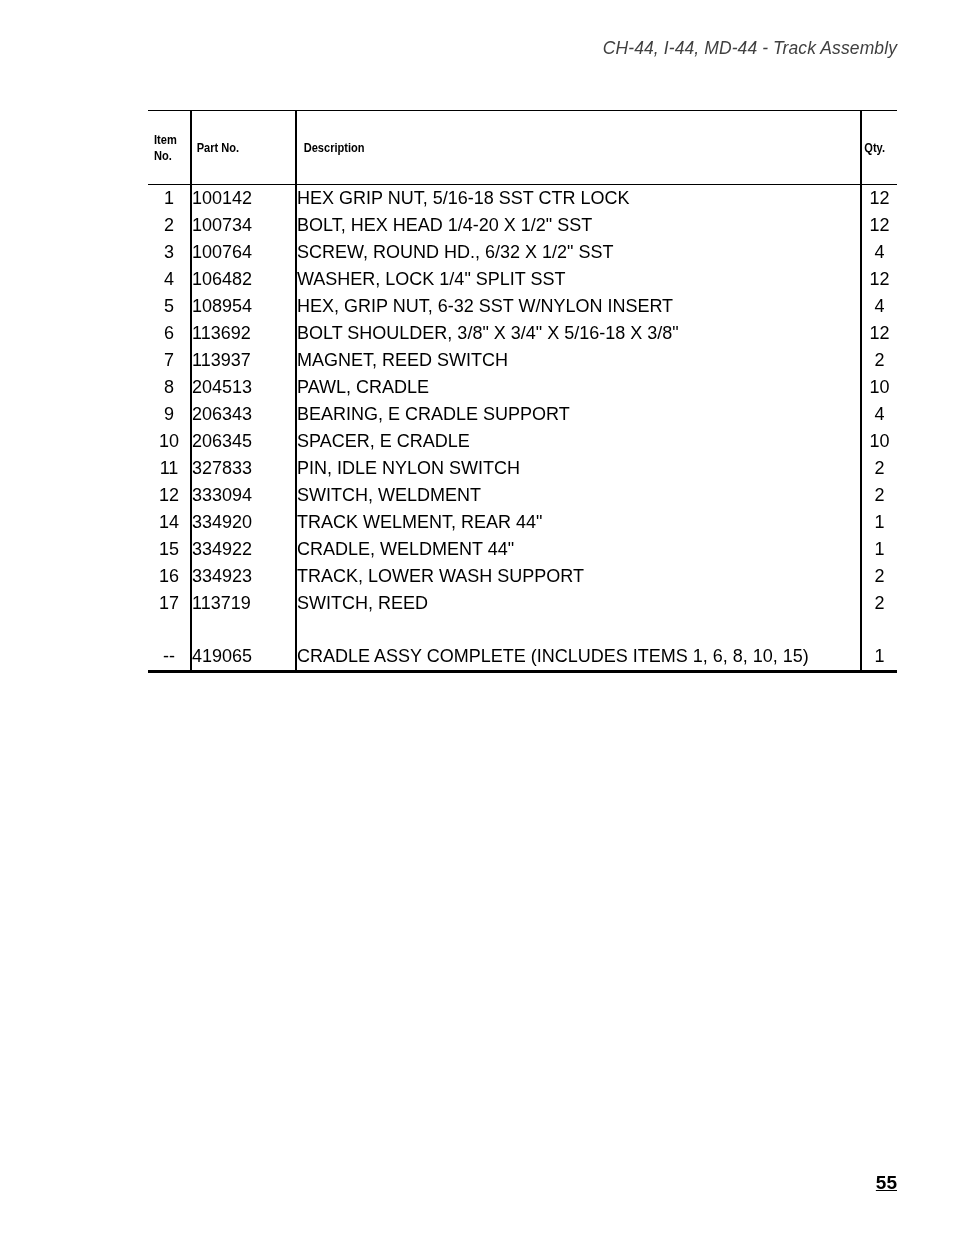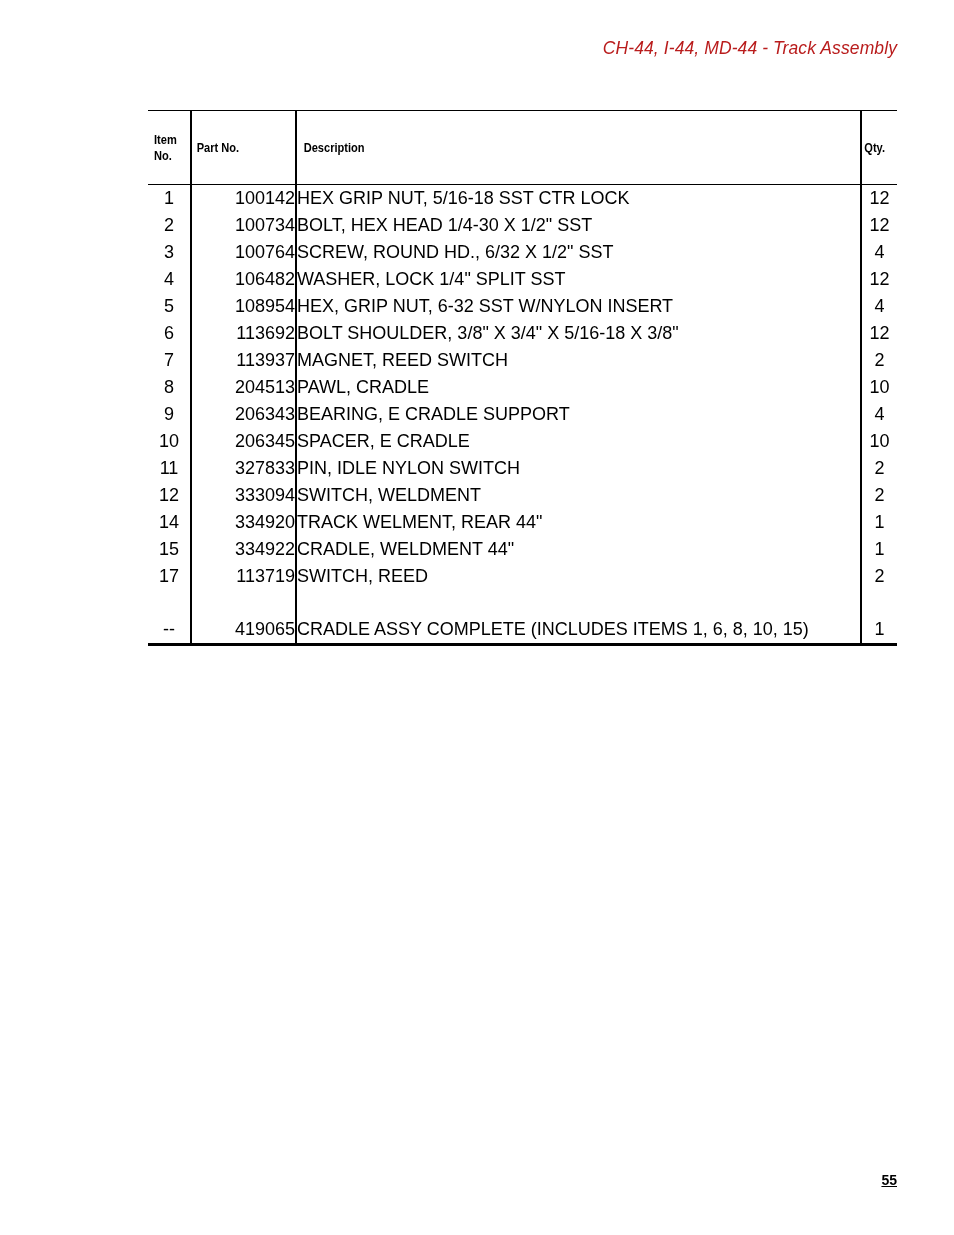--- a/index.html
+++ b/index.html
@@ -19,21 +19,21 @@
   
   .page-header {
     position: absolute;
     left: 0;
     top: 38px;
     width: 897px;
     text-align: right;
     font-style: italic;
     font-size: 17.5px;
     letter-spacing: 0.1px;
-    color: #b91c1c;
+    color: #404040;
     white-space: nowrap;
   }
 
   
   .parts-table-wrap {
     position: absolute;
     left: 148px;
     top: 110px;
     width: 749px;
   }
@@ -102,21 +102,21 @@
     white-space: nowrap;
   }
   tbody tr.spacer-row td {
     height: 26px;
   }
   td.c-item-cell {
     text-align: center;
     padding-right: 3px;
   }
   td.c-part-cell {
-    text-align: right;
+    text-align: left;
   }
   td.c-desc-cell {
     text-align: left;
     padding-left: 36px;
   }
   td.c-qty-cell {
     text-align: center;
   }
 
   
@@ -125,21 +125,21 @@
     border-top: 3.2px solid #000;
   }
 
   
   .page-number {
     position: absolute;
     left: 0;
     top: 1172px;
     width: 897px;
     text-align: right;
-    font-size: 14px;
+    font-size: 19px;
     font-weight: bold;
     text-decoration: underline;
   }
 </style>
 </head>
 <body>
 
 <div class="page-header">CH-44, I-44, MD-44 - Track Assembly</div>
 
 <div class="parts-table-wrap">
@@ -173,21 +173,21 @@
 
     <tr class="data-row">
           <td class="c-item-cell">1</td>
           <td class="c-part-cell v-left">100142</td>
           <td class="c-desc-cell v-left">HEX GRIP NUT, 5/16-18 SST CTR LOCK</td>
           <td class="c-qty-cell v-left">12</td>
         </tr>
         <tr class="data-row">
           <td class="c-item-cell">2</td>
           <td class="c-part-cell v-left">100734</td>
-          <td class="c-desc-cell v-left">BOLT, HEX HEAD 1/4-30 X 1/2" SST</td>
+          <td class="c-desc-cell v-left">BOLT, HEX HEAD 1/4-20 X 1/2" SST</td>
           <td class="c-qty-cell v-left">12</td>
         </tr>
         <tr class="data-row">
           <td class="c-item-cell">3</td>
           <td class="c-part-cell v-left">100764</td>
           <td class="c-desc-cell v-left">SCREW, ROUND HD., 6/32 X 1/2" SST</td>
           <td class="c-qty-cell v-left">4</td>
         </tr>
         <tr class="data-row">
           <td class="c-item-cell">4</td>
@@ -249,20 +249,26 @@
           <td class="c-desc-cell v-left">TRACK WELMENT, REAR 44"</td>
           <td class="c-qty-cell v-left">1</td>
         </tr>
         <tr class="data-row">
           <td class="c-item-cell">15</td>
           <td class="c-part-cell v-left">334922</td>
           <td class="c-desc-cell v-left">CRADLE, WELDMENT 44"</td>
           <td class="c-qty-cell v-left">1</td>
         </tr>
         <tr class="data-row">
+          <td class="c-item-cell">16</td>
+          <td class="c-part-cell v-left">334923</td>
+          <td class="c-desc-cell v-left">TRACK, LOWER WASH SUPPORT</td>
+          <td class="c-qty-cell v-left">2</td>
+        </tr>
+        <tr class="data-row">
           <td class="c-item-cell">17</td>
           <td class="c-part-cell v-left">113719</td>
           <td class="c-desc-cell v-left">SWITCH, REED</td>
           <td class="c-qty-cell v-left">2</td>
         </tr>
         <tr class="spacer-row">
           <td></td>
           <td class="v-left"></td>
           <td class="v-left"></td>
           <td class="v-left"></td>

